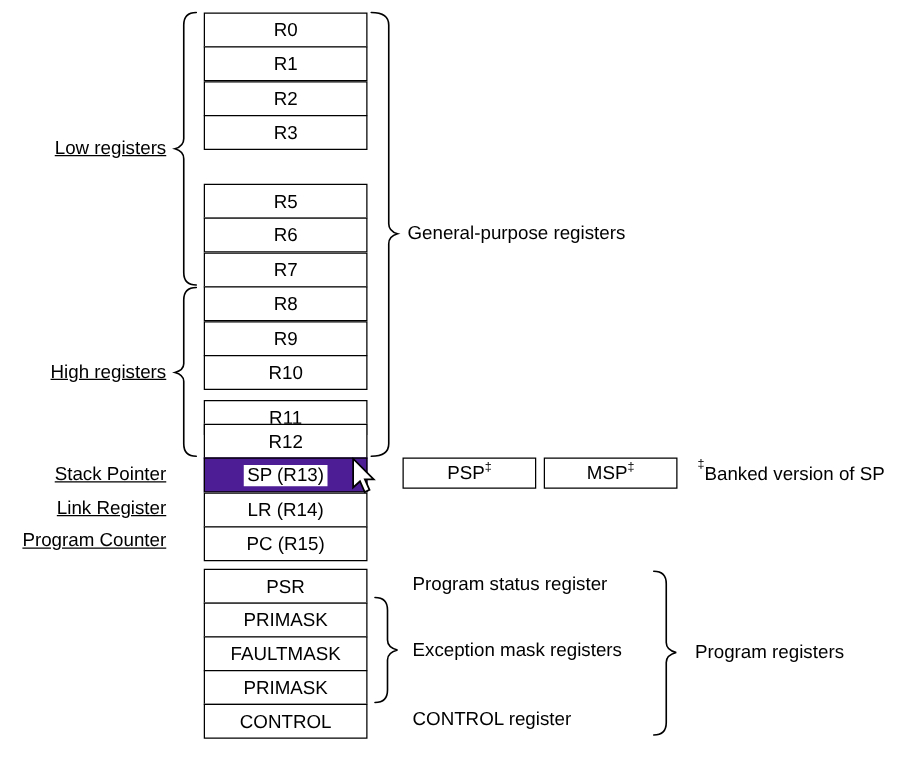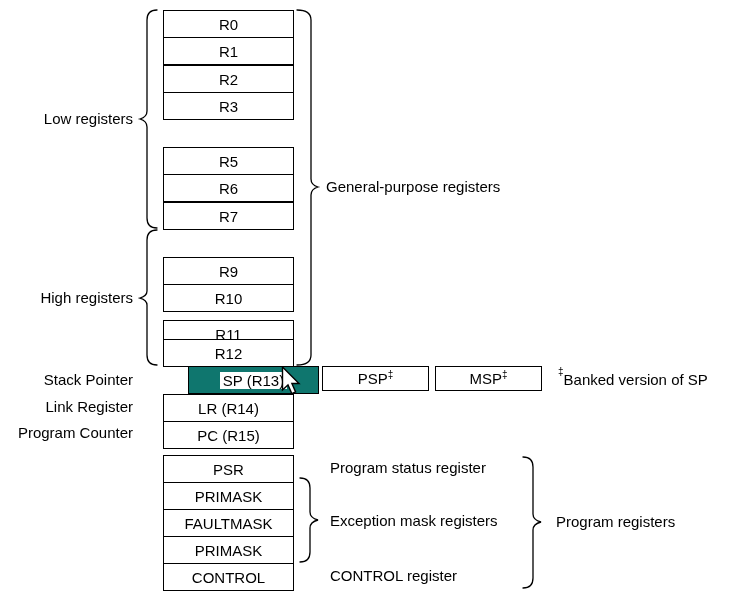--- a/index.html
+++ b/index.html
@@ -7,29 +7,29 @@
     position:relative; width:732px; height:606px; background:#ffffff;
     font-family:"Liberation Sans", sans-serif; font-size:15px; color:#000;
     overflow:hidden;
   }
   .box {
     position:absolute; left:163px; width:131px; height:28px;
     border:1px solid #000; box-sizing:border-box; background:#fff;
     display:flex; align-items:center; justify-content:center;
     white-space:nowrap;
   }
-  .box.sp-box { background:#0f766e;margin-left:25px; }
+  .box.sp-box { background:#4c1d95; }
   .sp-text { background:#ffffff; padding:0 3px; }
   .banked-box {
     position:absolute; top:366px; width:107px; height:25px;
     border:1px solid #000; box-sizing:border-box; background:#fff;
     display:flex; align-items:center; justify-content:center;
   }
   .lbl { position:absolute; white-space:nowrap; height:18px; line-height:18px;text-align:right; }
-  .lbl-left { right:599px; text-align:right; }
+  .lbl-left { right:599px; text-align:right;text-decoration:underline; }
   sup.dg { font-size:10px; line-height:0; position:relative; top:-4px; }
   .overlay { position:absolute; left:0; top:0; pointer-events:none; }
   .brace { fill:none; stroke:#000; stroke-width:1.3; stroke-linecap:round; }
 </style>
 </head>
 <body>
 
 <div class="canvas">
 
   <div class="lbl lbl-left" style="top:110px">Low registers</div>
@@ -38,20 +38,21 @@
   <div class="lbl lbl-left" style="top:398px">Link Register</div>
   <div class="lbl lbl-left" style="top:424px">Program Counter</div>
 
   <div class="box" style="top:10px">R0</div>
   <div class="box" style="top:37px">R1</div>
   <div class="box" style="top:65px">R2</div>
   <div class="box" style="top:92px">R3</div>
   <div class="box" style="top:147px">R5</div>
   <div class="box" style="top:174px">R6</div>
   <div class="box" style="top:202px">R7</div>
+  <div class="box" style="top:229px">R8</div>
   <div class="box" style="top:257px">R9</div>
   <div class="box" style="top:284px">R10</div>
   <div class="box" style="top:320px">R11</div>
   <div class="box" style="top:339px">R12</div>
 
   <div class="box sp-box" style="top:366px">
     <span class="sp-text">SP (R13)</span>
   </div>
   <div class="box" style="top:394px">LR (R14)</div>
   <div class="box" style="top:421px">PC (R15)</div>

